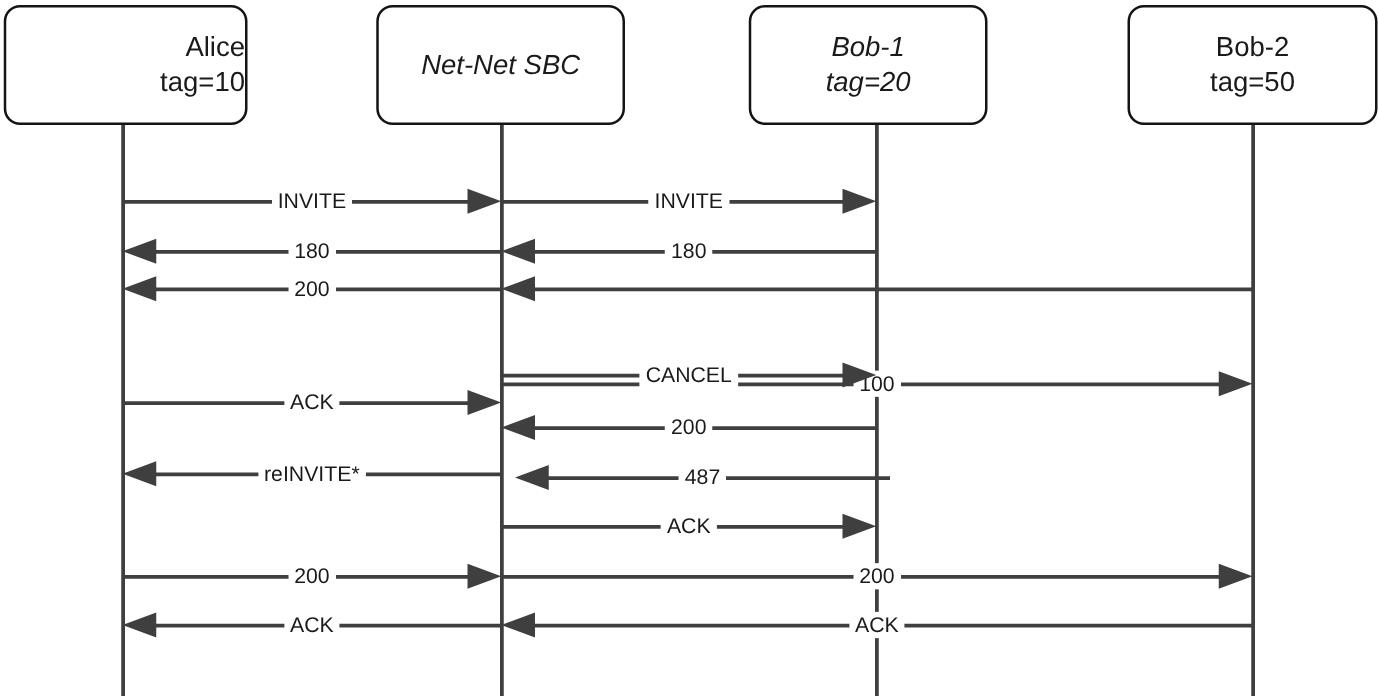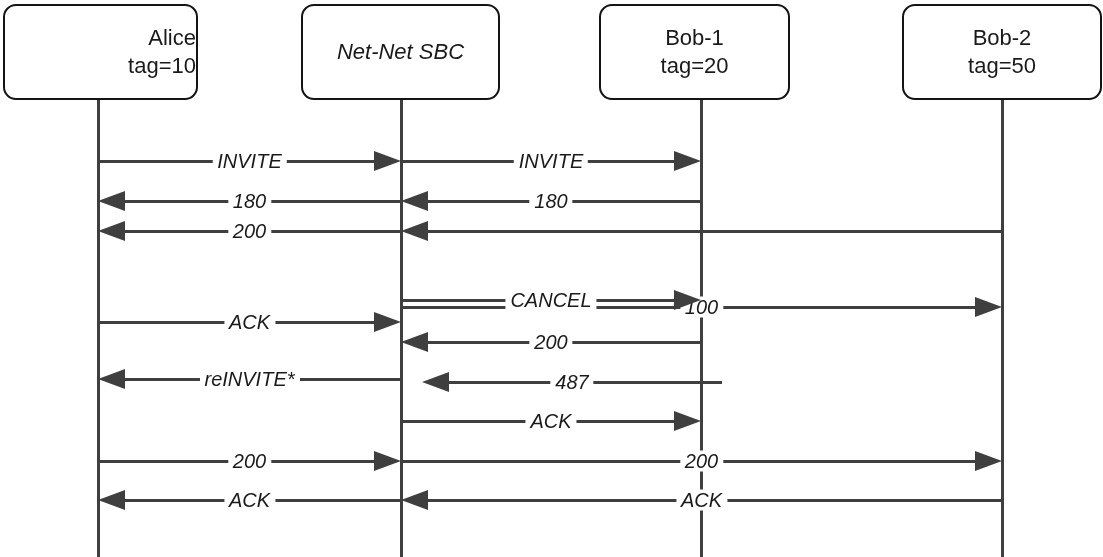--- a/index.html
+++ b/index.html
@@ -61,24 +61,23 @@
     border-bottom:10px solid transparent;
   }
   .msg.dir-right .head{right:0;border-left:27px solid var(--line);}
   .msg.dir-left  .head{left:0;border-right:27px solid var(--line);}
   .msg .mlabel{
     position:absolute;
     left:50%;top:13px;
     transform:translate(-50%,-50%);
     background:var(--label-bg);
     padding:0 5px;
-    font-size:20px;line-height:21px;
+    font-size:17px;line-height:21px;
     white-space:nowrap;
     color:var(--text);
-    font-style:italic;
   }
 </style>
 </head>
 <body>
 
 <div class="stage">
   <div id="lifelines-layer">
       <div class="lifeline" style="left: 96.5px;"></div>
       <div class="lifeline" style="left: 399.5px;"></div>
       <div class="lifeline" style="left: 699.5px;"></div>
@@ -132,21 +131,21 @@
       <div class="msg dir-left" style="left: 401px; width: 300px; top: 329px;">
         <div class="shaft"></div>
         <div class="head"></div>
         <span class="mlabel">200</span>
       </div>
       <div class="msg dir-left" style="left: 98px; width: 303px; top: 366px;">
         <div class="shaft"></div>
         <div class="head"></div>
         <span class="mlabel">reINVITE*</span>
       </div>
-      <div class="msg dir-left" style="left: 422px; width: 300px; top: 369px;">
+      <div class="msg dir-left" style="left: 412px; width: 300px; top: 369px;">
         <div class="shaft"></div>
         <div class="head"></div>
         <span class="mlabel">487</span>
       </div>
       <div class="msg dir-right" style="left: 401px; width: 300px; top: 408px;">
         <div class="shaft"></div>
         <div class="head"></div>
         <span class="mlabel">ACK</span>
       </div>
       <div class="msg dir-right" style="left: 98px; width: 303px; top: 448px;">
@@ -172,21 +171,21 @@
     </div>
   <div id="participants-layer">
       <div class="pbox" style="left: 3px; width: 195px; align-items: flex-end;">
         <span class="pname">Alice</span>
         <span class="ptag">tag=10</span>
       </div>
       <div class="pbox" style="left: 301px; width: 199px; font-style: italic;">
         <span class="pname">Net-Net SBC</span>
         <span class="ptag"></span>
       </div>
-      <div class="pbox" style="left: 599px; width: 191px;">
+      <div class="pbox" style="left: 599px; width: 191px; font-style: italic;">
         <span class="pname">Bob-1</span>
         <span class="ptag">tag=20</span>
       </div>
       <div class="pbox" style="left: 902px; width: 200px;">
         <span class="pname">Bob-2</span>
         <span class="ptag">tag=50</span>
       </div>
     </div>
 </div>
 

